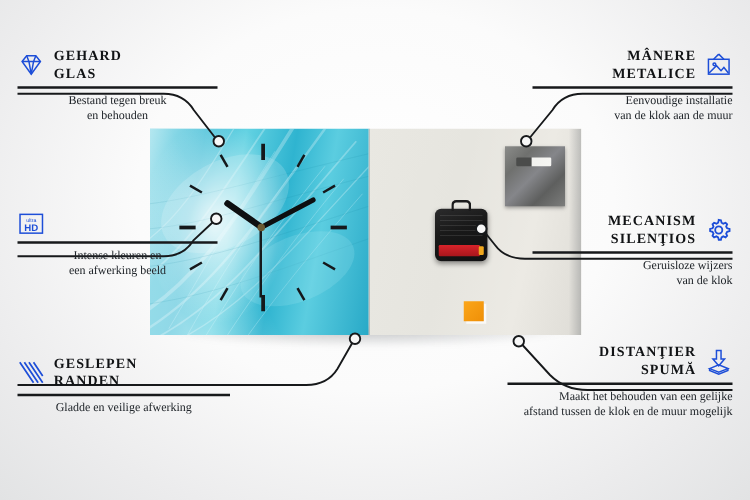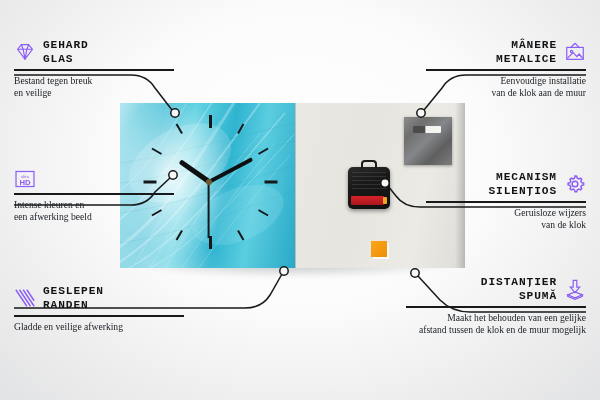--- a/index.html
+++ b/index.html
@@ -77,27 +77,27 @@
     background:#f0a81e; border-radius:1px; }
   .foam {
     position:absolute; left:75px; top:138px; width:16px; height:16px;
     background:linear-gradient(135deg,#fba61a 0%,#ef8f07 100%);
     box-shadow:2px 2px 0 rgba(255,255,255,.75);
   }
 
   
   .callout { position:absolute; }
   .co-title { display:flex; align-items:center; gap:7px; }
-  .co-title .txt { font-weight:700; font-size:11.2px; letter-spacing:.9px; color:#111315; line-height:14px;font-family:Liberation Mono, monospace; }
-  .co-ico { width:22px; height:22px; flex:0 0 22px; color:#8b5cf6;text-align:right; }
+  .co-title .txt { font-weight:700; font-size:11.2px; letter-spacing:.9px; color:#111315; line-height:14px; }
+  .co-ico { width:22px; height:22px; flex:0 0 22px; color:#1d4ed8;text-align:right; }
   .rule { height:1.6px; background:#17191b; margin:3px 0 4px; }
   .co-desc { font-size:9.6px; line-height:12.4px; color:#20252a; }
 
   .left  .co-title { justify-content:flex-start; }
-  .left  .co-desc  { text-align:left; }
+  .left  .co-desc  { text-align:center; }
   .right .co-title { justify-content:flex-end; }
   .right .co-desc  { text-align:right; }
 
   .leader { position:absolute; overflow:visible; pointer-events:none; }
   .leader path { fill:none; stroke:#17191b; stroke-width:1.5px; }
   .leader circle { fill:#f7f7f7; stroke:#17191b; stroke-width:1.5px; }
 </style>
 </head>
 <body>
 
@@ -199,21 +199,21 @@
         </svg>
       </span>
       <span class="txt">
         <span>GEHARD</span><br>
         <span>GLAS</span>
       </span>
     </div>
     <div class="rule"></div>
     <div class="co-desc">
       <span>Bestand tegen breuk</span><br>
-      <span>en veilige</span>
+      <span>en behouden</span>
     </div>
   </div>
 
   <div class="callout left" style="left:14px; top:168px; width:160px;">
     <div class="co-title">
       <span class="co-ico">
         <svg viewBox="0 0 24 24" width="22" height="22">
           <rect x="2.2" y="3.8" width="19.6" height="16.4" fill="none" stroke="currentColor" stroke-width="1.3"></rect>
           <text x="12" y="10.6" font-family="Liberation Sans, sans-serif" font-size="4.6" text-anchor="middle" fill="currentColor">ultra</text>
           <text x="12" y="18" font-family="Liberation Sans, sans-serif" font-size="8.4" font-weight="bold" text-anchor="middle" fill="currentColor">HD</text>

